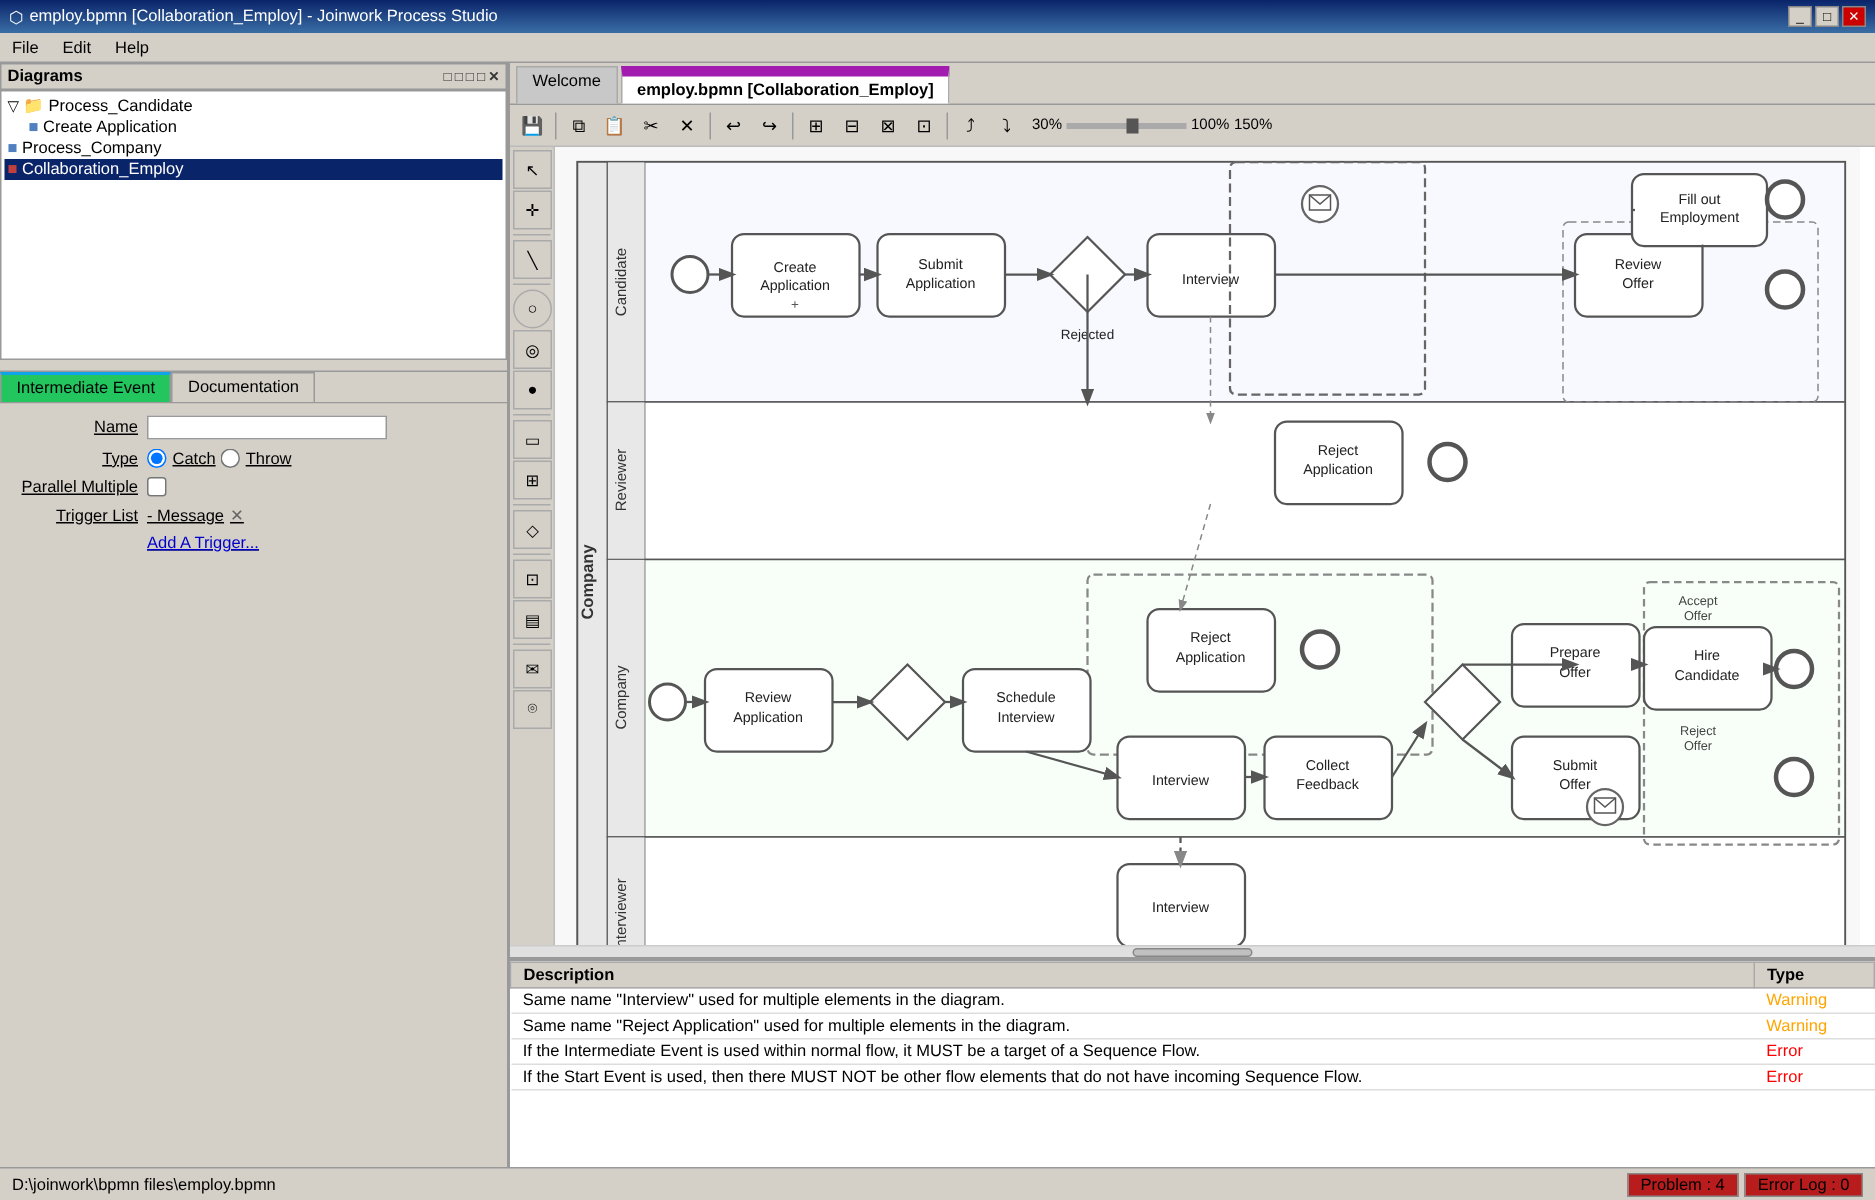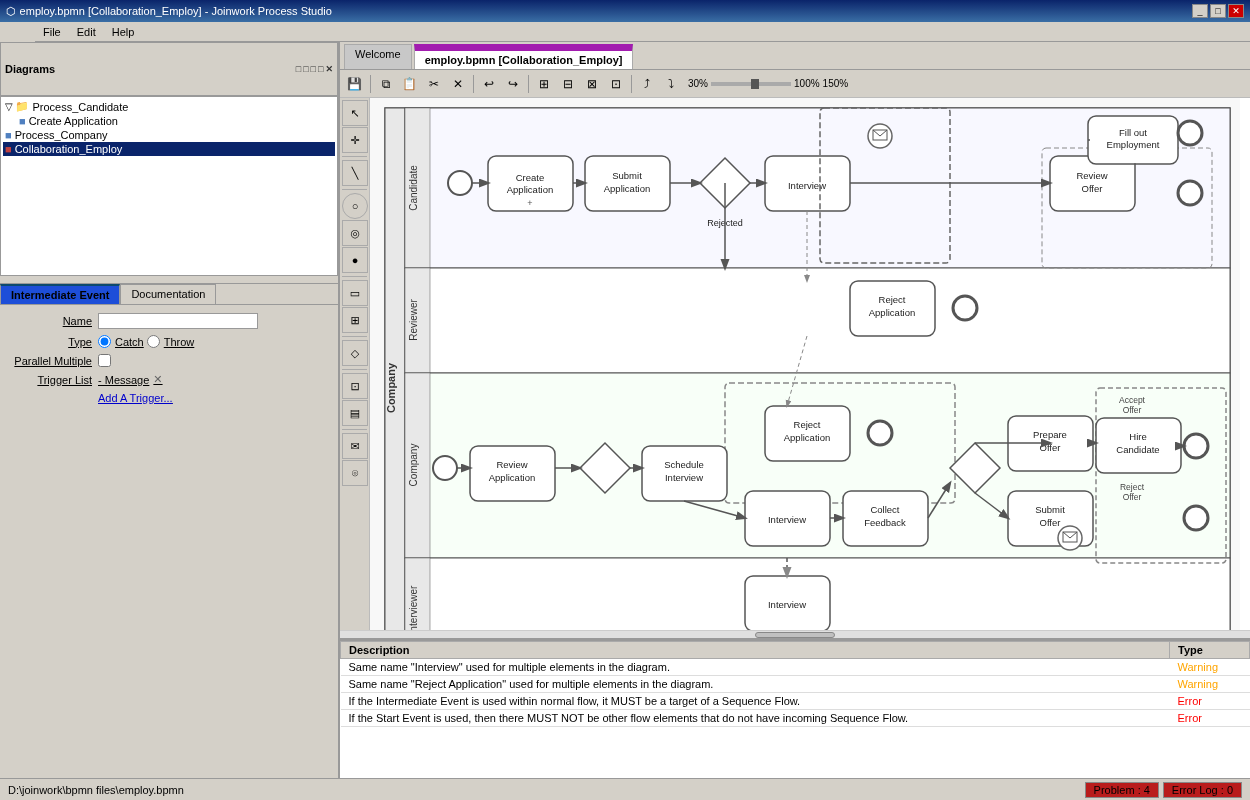--- a/index.html
+++ b/index.html
@@ -26,41 +26,40 @@
 
     
     #menubar {
       background: #d4d0c8;
       padding: 2px 4px;
       display: flex;
       gap: 8px;
       border-bottom: 1px solid #999;
       height: 20px;
       align-items: flex-end;
-      margin-left: 35px;
     }
     .menu-item { font-size: 11px; cursor: pointer; padding: 1px 4px; }
 
     
     #main { display: flex; height: calc(800px - 42px - 22px); }
 
     
     #left-panel {
       width: 340px;
       background: #d4d0c8;
       display: flex;
       flex-direction: column;
       border-right: 2px solid #999;
     }
 
     
     #diagrams-header {
       background: #d4d0c8;
       border: 1px solid #999;
-      padding: 20px 4px;
+      padding: 2px 4px;
       display: flex;
       align-items: center;
       justify-content: space-between;
       font-weight: bold;
       font-size: 11px;
     }
     #diagrams-header-icons { display: flex; gap: 2px; }
     .header-icon-btn { font-size: 9px; cursor: pointer; color: #333; }
 
     #diagrams-tree {
@@ -94,23 +93,23 @@
     }
     .prop-tab {
       padding: 3px 10px;
       border: 1px solid #999;
       background: #d4d0c8;
       cursor: pointer;
       font-size: 11px;
       border-bottom: none;
     }
     .prop-tab.active {
-      background: #1d4ed8;
-      font-weight: bold;
-      border-top: 2px solid #0c4a6e;
+      background: #22c55e;
+      font-weight: normal;
+      border-top: 2px solid #0ea5e9;
     }
 
     #properties-content {
       padding: 8px;
       background: #d4d0c8;
       flex: 1;
       text-decoration: underline;
     }
     .prop-row {
       display: flex;

